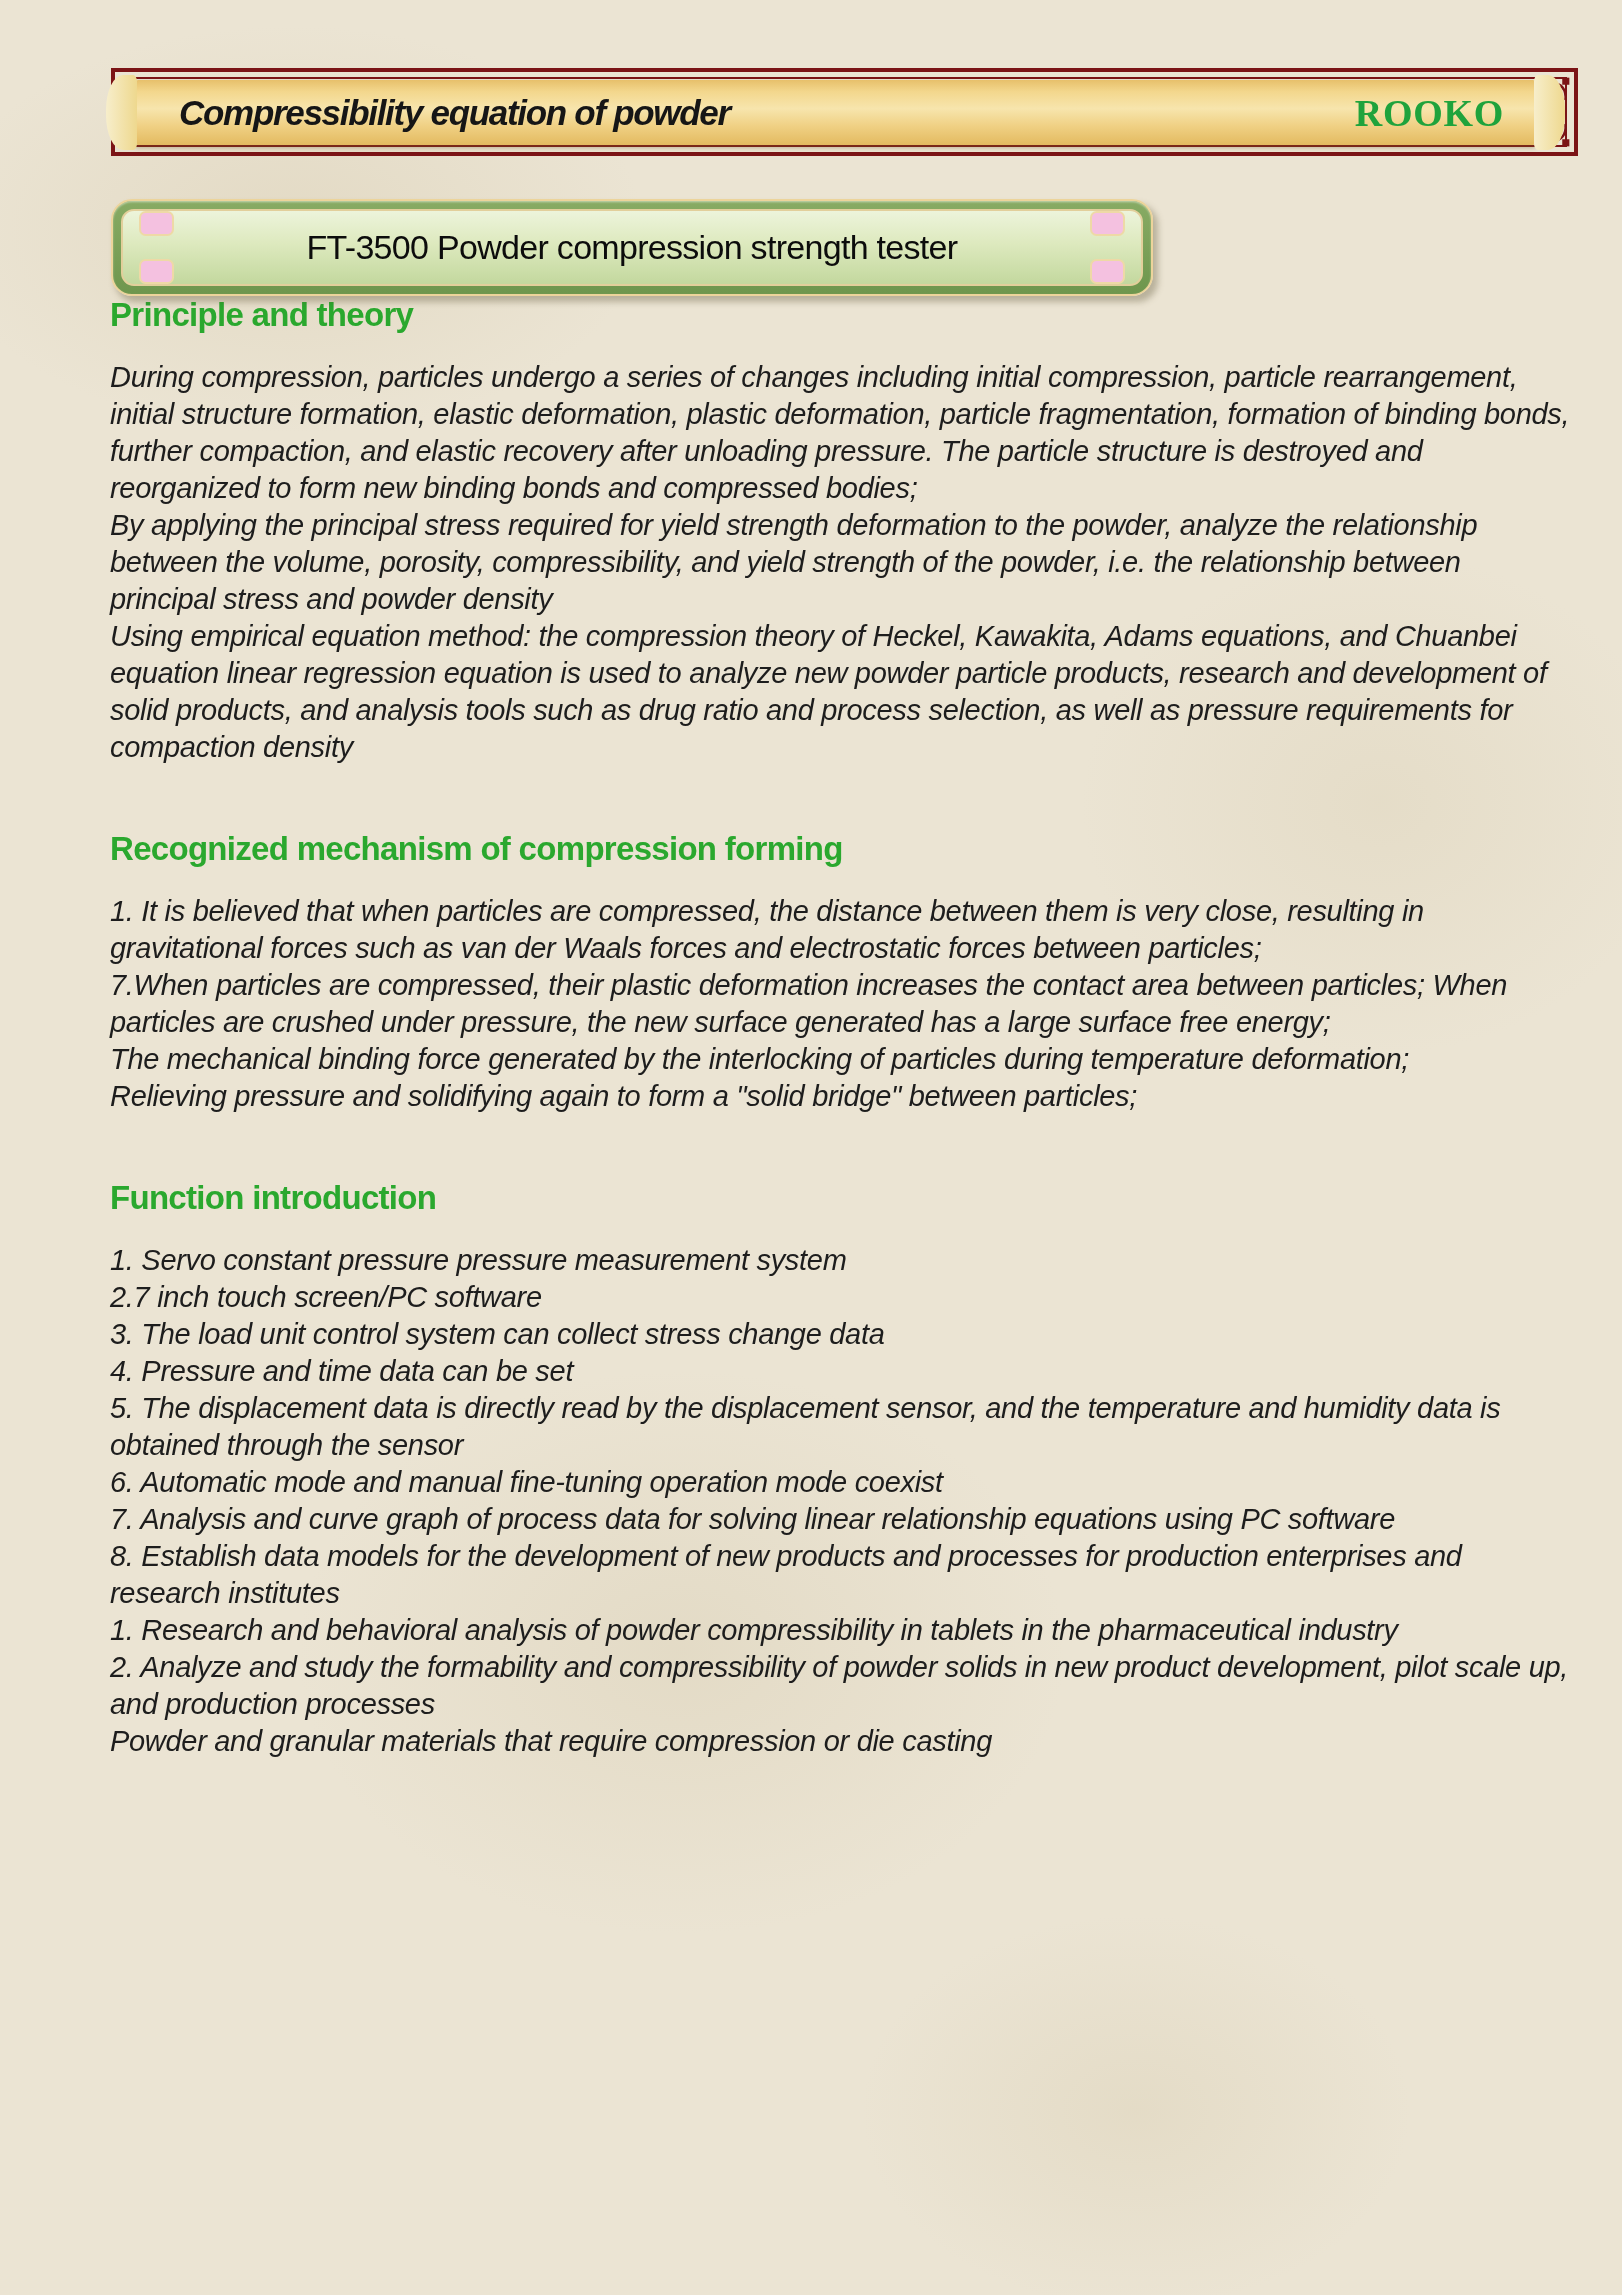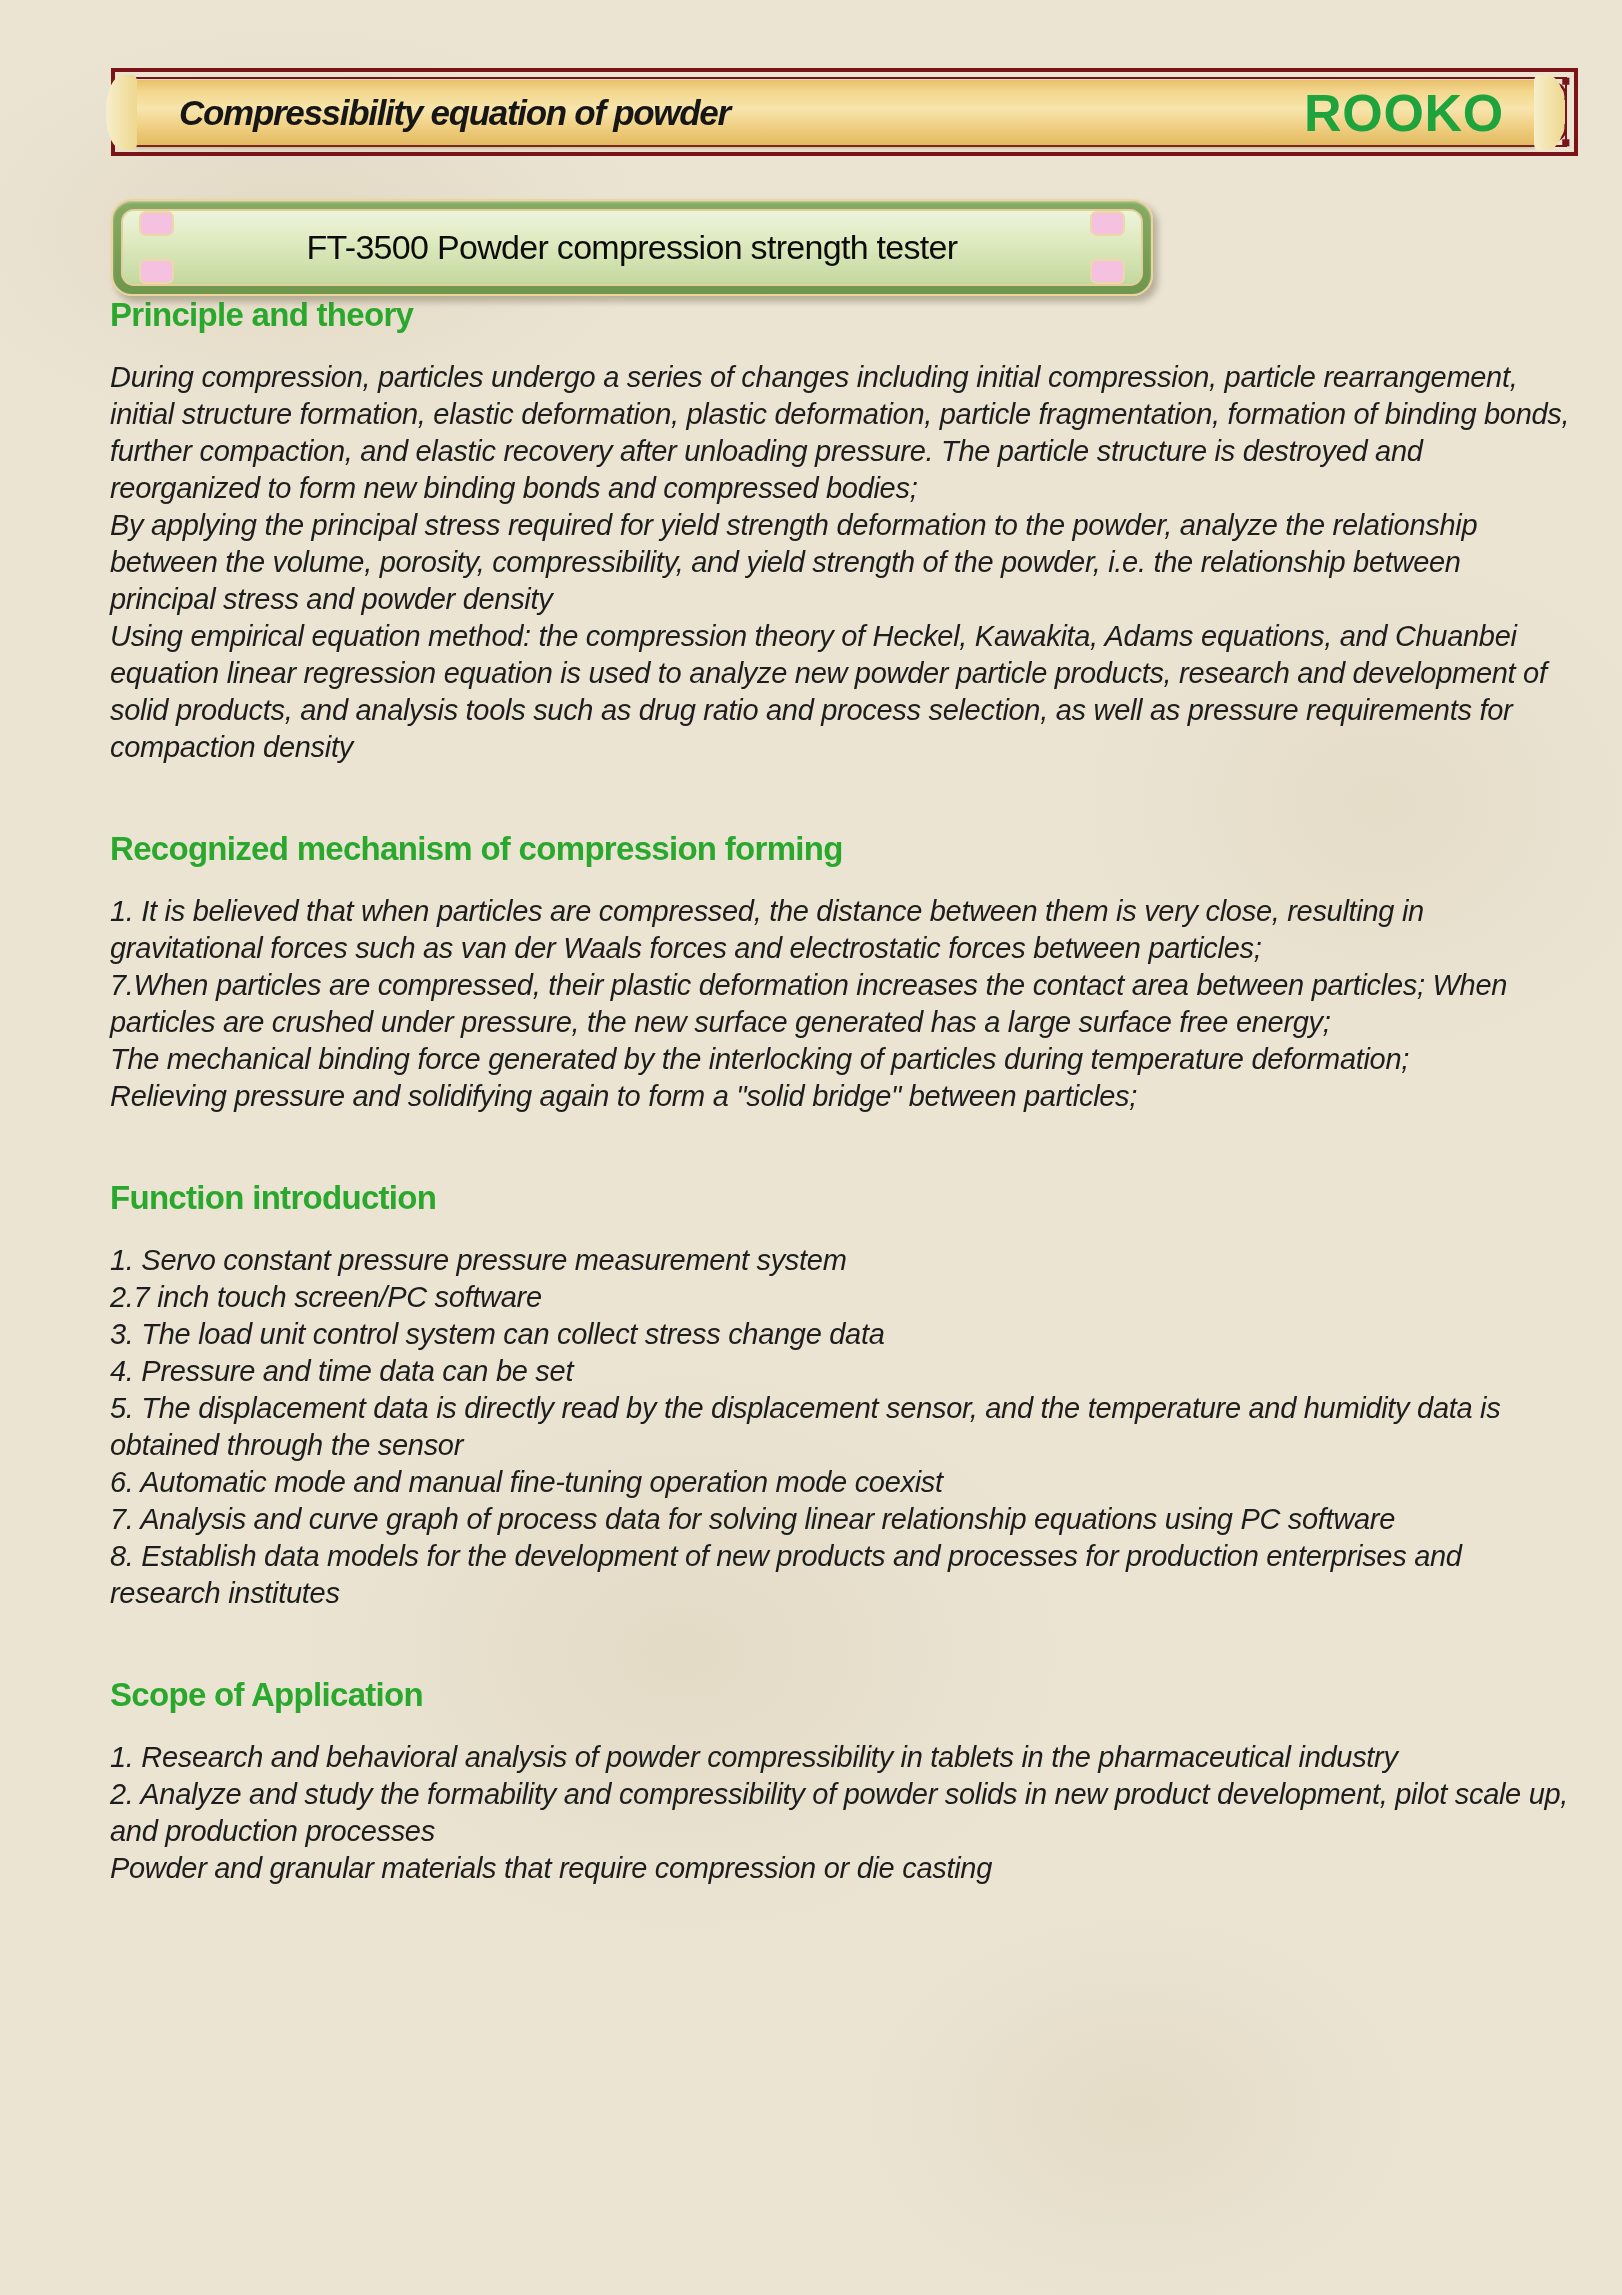--- a/index.html
+++ b/index.html
@@ -39,22 +39,23 @@
     position:absolute; top:-4.6px; bottom:-4.6px; width:31px; z-index:-1;
     background:linear-gradient(90deg,#f7eecb,#eed88e);
   }
   .ribbon-cap.left{left:-26px; border-radius:17px 3.9px 3.9px 17px / 35px 6.5px 6.5px 35px;}
   .ribbon-cap.right{right:-26px; border-radius:3.9px 17px 17px 3.9px / 6.5px 35px 35px 6.5px;}
   .page-title{
     margin:12px; font-style:italic; font-weight:bold; font-size:35px;
     letter-spacing:-1.3px; color:#161616;
   }
   .brand{
-    font-weight:bold; font-size:52px; letter-spacing:0.7px;
+    font-weight:bold; font-size:38px; letter-spacing:0.7px;
     color:var(--brand_green,#1fa33c);
+    font-family:Liberation Serif, serif;
   }
   
   .product-banner{
     position:absolute; left:111px; top:199px; width:1042px; height:97px;
     box-sizing:border-box; border-radius:21px;
     background:linear-gradient(180deg,#88ab64,#6e964d);
     border:2.6px solid #ecd49b;
     box-shadow:4.6px 5.9px 6.5px rgba(92,82,52,.35), inset 0 1.3px 2px rgba(255,255,255,.45);
     z-index:2;
   }
@@ -150,21 +151,20 @@
       <p>2.7 inch touch screen/PC software</p>
       <p>3. The load unit control system can collect stress change data</p>
       <p>4. Pressure and time data can be set</p>
       <p>5. The displacement data is directly read by the displacement sensor, and the temperature and humidity data is obtained through the sensor</p>
       <p>6. Automatic mode and manual fine-tuning operation mode coexist</p>
       <p>7. Analysis and curve graph of process data for solving linear relationship equations using PC software</p>
       <p>8. Establish data models for the development of new products and processes for production enterprises and research institutes</p>
     </section>
 
     <section>
-      <h2>Scope of Application</h2>
       <p>1. Research and behavioral analysis of powder compressibility in tablets in the pharmaceutical industry</p>
       <p>2. Analyze and study the formability and compressibility of powder solids in new product development, pilot scale up, and production processes</p>
       <p>Powder and granular materials that require compression or die casting</p>
     </section>
 
   </main>
 </div>
 
 
 </body></html>

